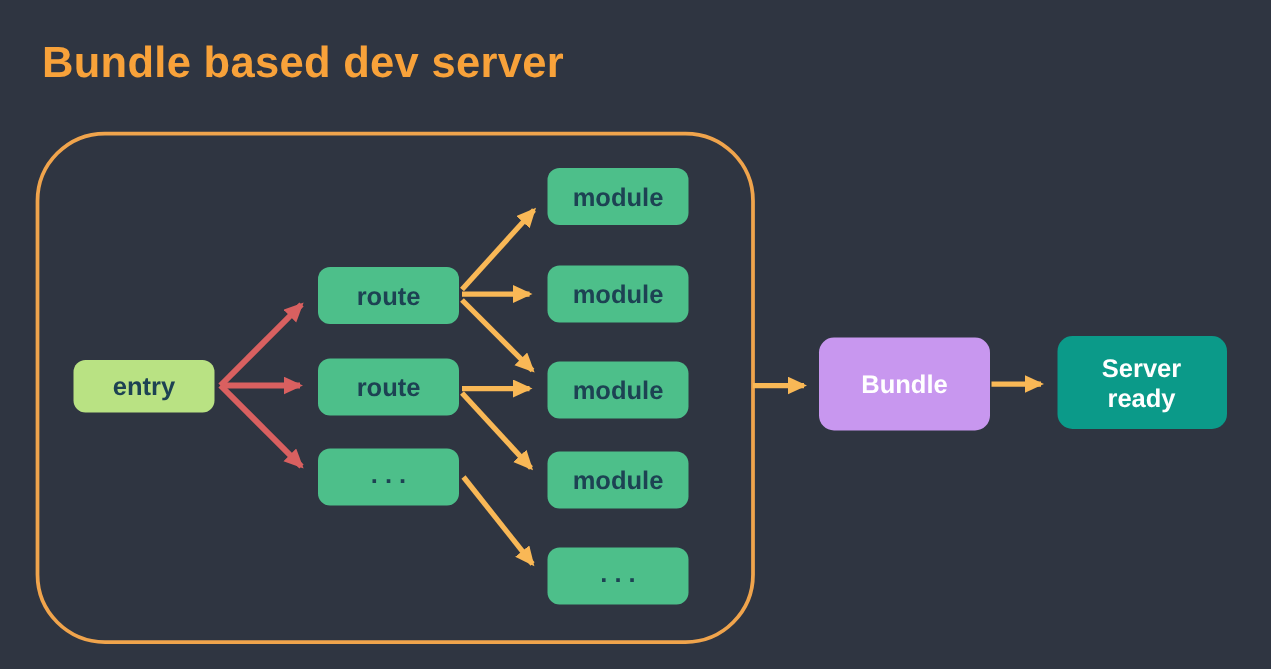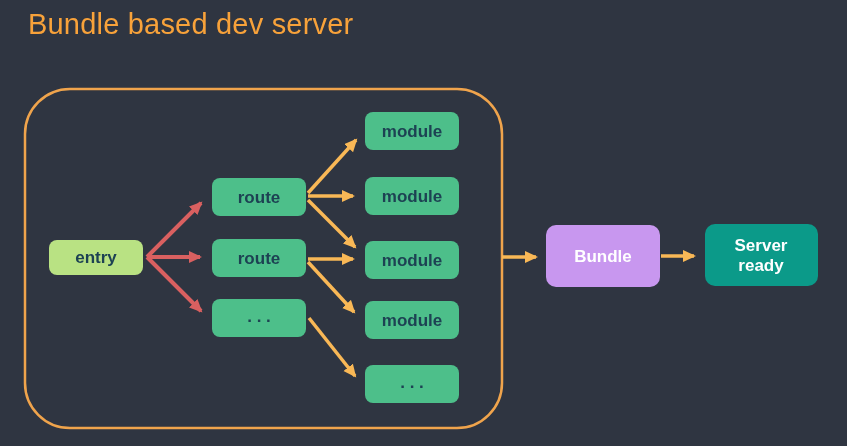--- a/index.html
+++ b/index.html
@@ -11,24 +11,24 @@
   .stage {
     position: relative;
     width: 847px;
     height: 446px;
     background: #2f3541;
     overflow: hidden;
   }
   .slide-title {
     position: absolute;
     left: 28px;
-    top: 8px;
+    top: 26px;
     margin: 0;
     font-size: 29px;
-    font-weight: 400;
+    font-weight: 700;
     letter-spacing: 0.2px;
     color: #f8a23a;
   }
   svg.diagram {
     position: absolute;
     left: 0;
     top: 0;
   }
   .container-outline {
     fill: none;

